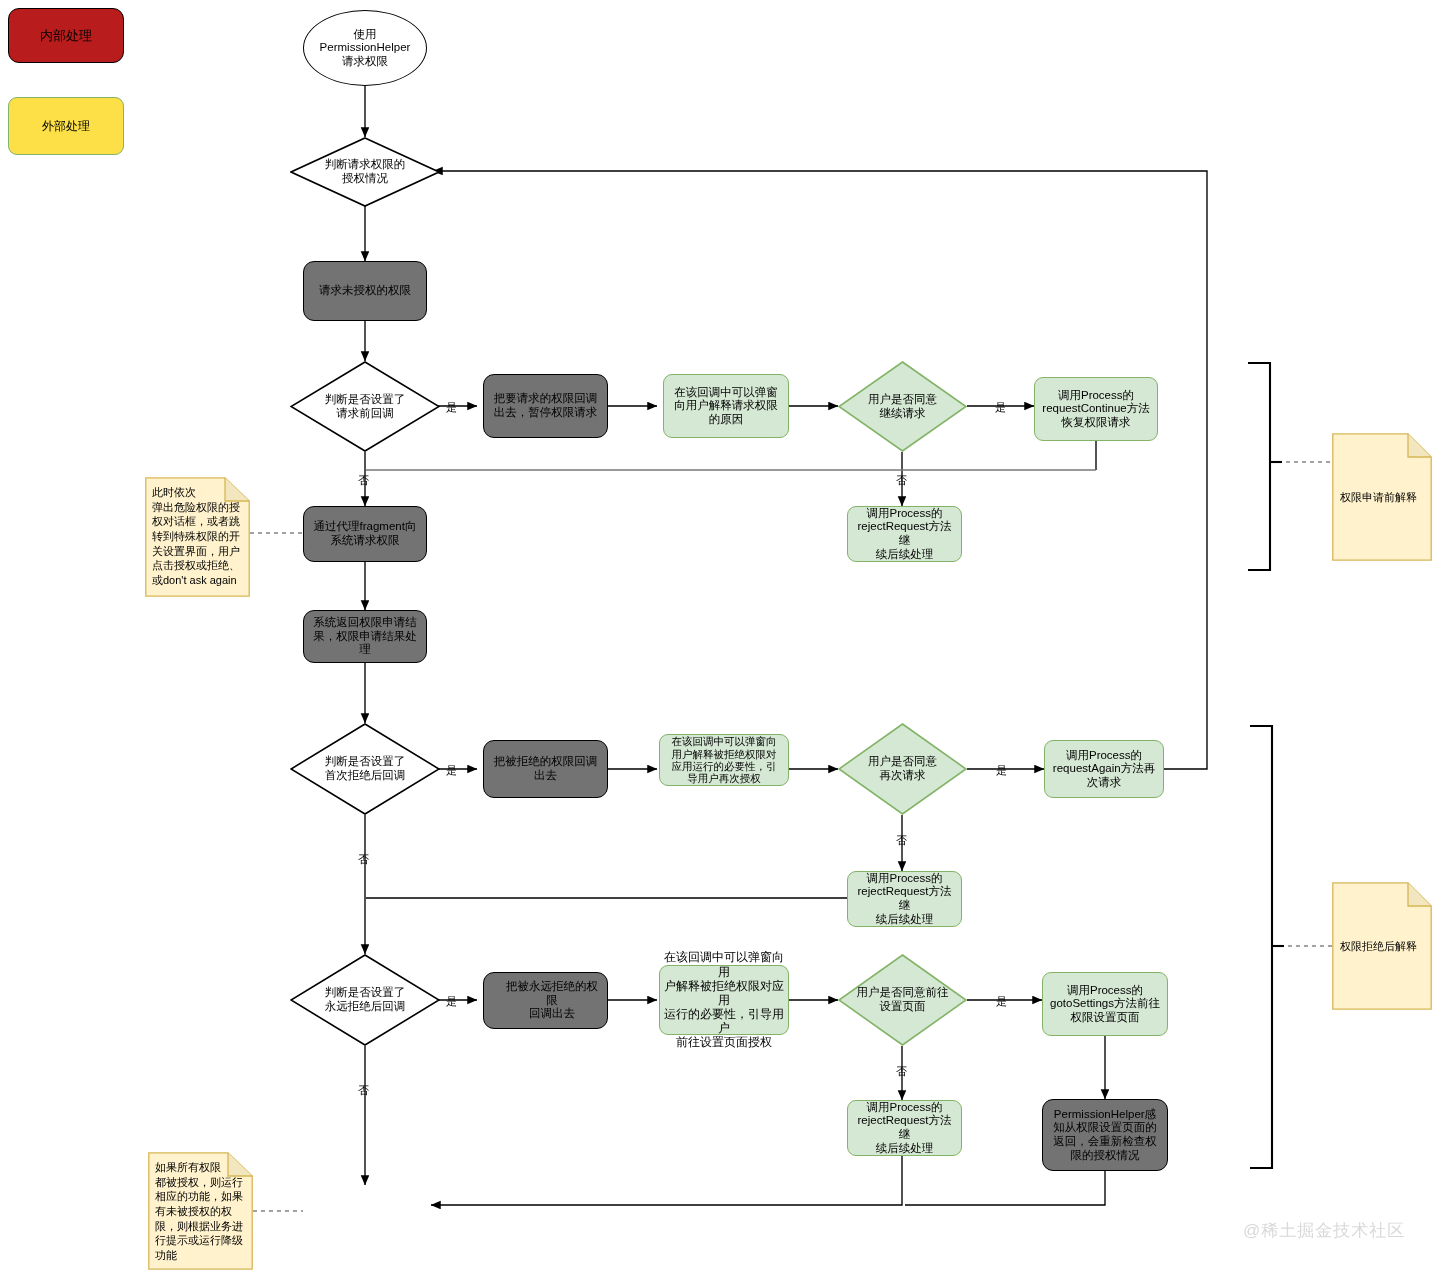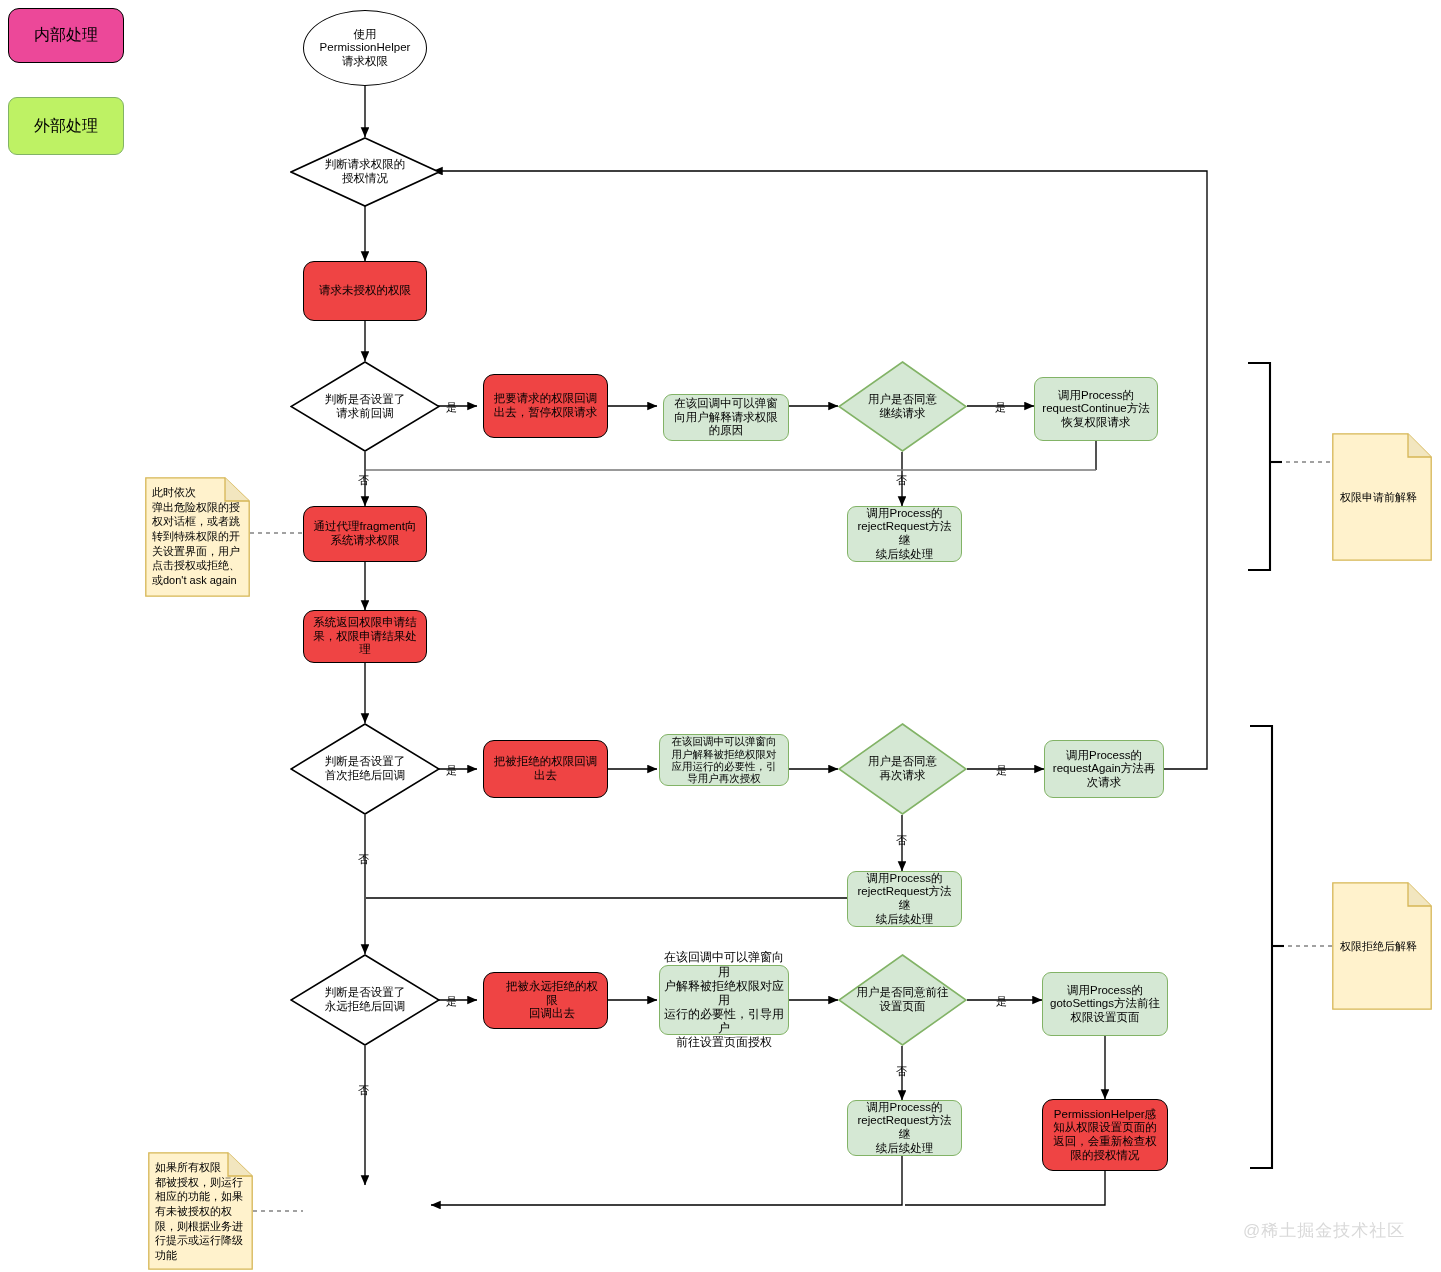--- a/index.html
+++ b/index.html
@@ -4,32 +4,32 @@
 <style>
   html,body{margin:0;padding:0;background:#ffffff;}
   body{font-family:"Liberation Sans","DejaVu Sans",sans-serif;color:#000;}
   #canvas{position:relative;width:1441px;height:1272px;overflow:hidden;background:#fff;}
   #edges{position:absolute;left:0;top:0;width:1441px;height:1272px;pointer-events:none;}
 
   .node{position:absolute;box-sizing:border-box;display:flex;align-items:center;justify-content:center;text-align:center;line-height:1.18;}
   .node .txt{display:block;padding:0 4px;white-space:pre-line;}
 
   
-  .proc{border:1.3px solid #000;border-radius:11px;background:#ef4444;font-size:11.5px;}
+  .proc{border:1.3px solid #000;border-radius:11px;background:#737373;font-size:11.5px;}
   
   .ext{border:1.3px solid #82b366;border-radius:9px;background:#d5e8d4;font-size:11.5px;}
   
   .dec{background:transparent;font-size:11.5px;}
   .dec .diamond{position:absolute;left:0;top:0;width:100%;height:100%;}
   .dec .txt{position:relative;z-index:2;}
   
   .term{border:1.3px solid #000;border-radius:50%;background:#fff;font-size:11.5px;}
   
-  .legend-in{border:1.3px solid #000;border-radius:11px;background:#ec4899;font-size:16px;}
-  .legend-out{border:1.3px solid #82b366;border-radius:9px;background:#bef264;font-size:16px;}
+  .legend-in{border:1.3px solid #000;border-radius:11px;background:#b91c1c;font-size:13px;}
+  .legend-out{border:1.3px solid #82b366;border-radius:9px;background:#fde047;font-size:12px;}
 
   
   .note{position:absolute;box-sizing:border-box;font-size:11px;line-height:1.33;color:#000;}
   .note .paper{position:absolute;left:0;top:0;width:100%;height:100%;}
   .note .ntxt{position:relative;z-index:2;padding:8px 7px 0 7px;white-space:pre-line;display:block;}
   .note.center{display:flex;align-items:center;}
   .note.center .ntxt{padding:0 8px;width:100%;}
 
   .elabel{position:absolute;font-size:11px;color:#000;background:transparent;}
 
@@ -160,21 +160,21 @@
     </svg>
     <span class="txt">判断是否设置了
 请求前回调</span>
   </div>
 
   <div class="node proc" style="left:483px;top:374px;width:125px;height:64px;">
     <span class="txt">把要请求的权限回调
 出去，暂停权限请求</span>
   </div>
 
-  <div class="node ext" style="left:663px;top:394px;width:126px;height:47px;">
+  <div class="node ext" style="left:663px;top:374px;width:126px;height:64px;">
     <span class="txt">在该回调中可以弹窗
 向用户解释请求权限
 的原因</span>
   </div>
 
   <div class="node dec" style="left:838px;top:361px;width:129px;height:91px;">
     <svg class="diamond" viewBox="0 0 129 91" preserveAspectRatio="none">
       <polygon points="64.5,1 128,45.5 64.5,90 1,45.5" fill="#d5e8d4" stroke="#82b366" stroke-width="1.6" vector-effect="non-scaling-stroke"></polygon>
     </svg>
     <span class="txt">用户是否同意

